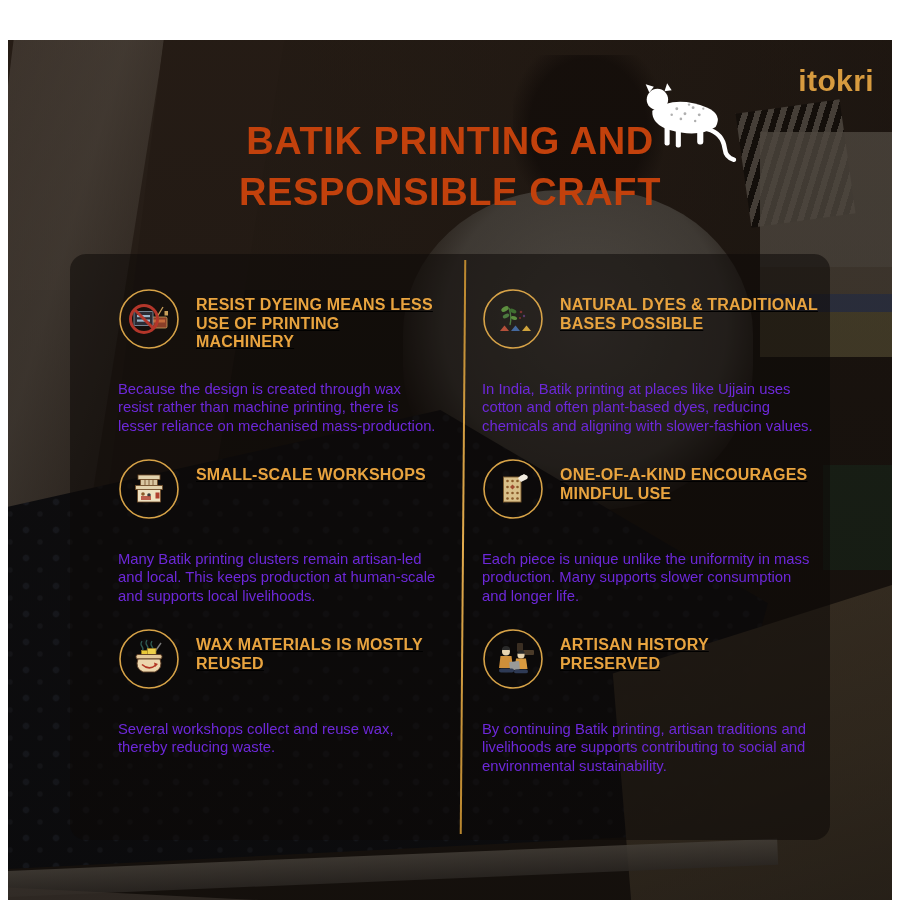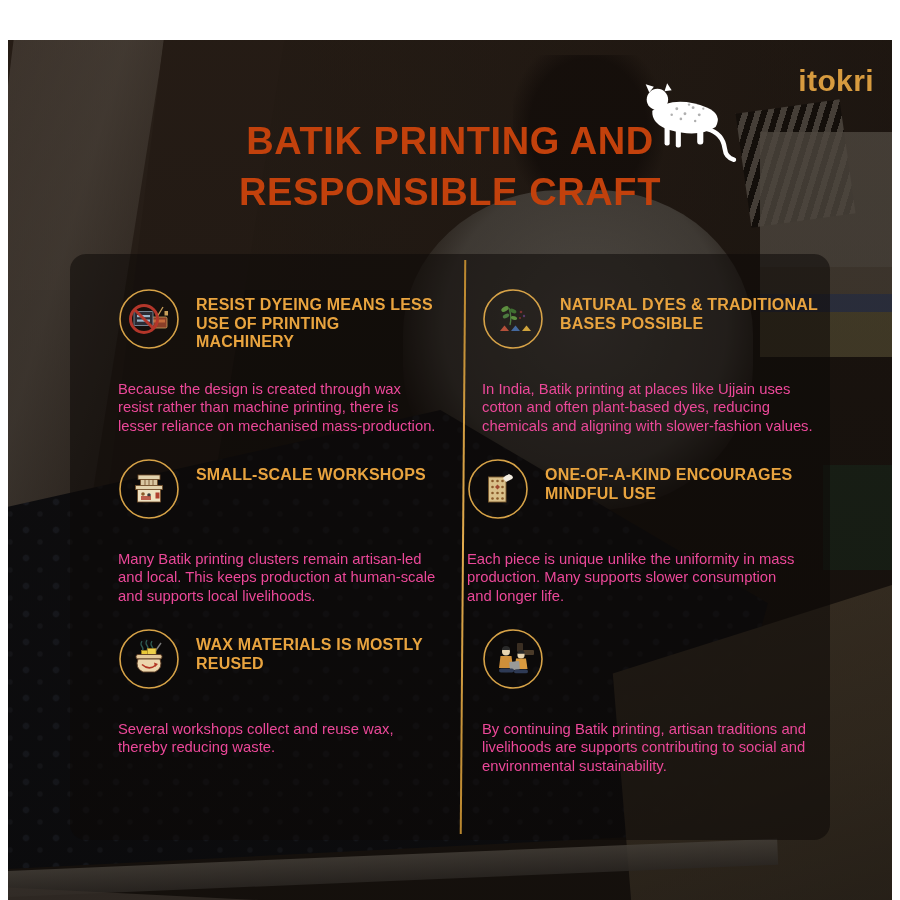--- a/index.html
+++ b/index.html
@@ -35,29 +35,29 @@
   .divider{position:absolute;left:462px;top:228px;width:2px;height:574px;
            background:linear-gradient(#b9862e,#e2ab4e 50%,#b9862e);transform:rotate(.45deg);}
   
   .title{position:absolute;left:0;right:0;top:84px;text-align:center;
          color:#c2410c;font-weight:bold;font-size:38px;line-height:1.34;letter-spacing:.6px;}
   .brand{position:absolute;top:32px;right:26px;font-size:30px;font-weight:bold;
          color:#D79B3F;letter-spacing:.4px;}
   .cat{position:absolute;left:636px;top:48px;width:102px;height:88px;}
   
   .cell{position:absolute;display:flex;flex-direction:column;}
-  .cell-head{display:flex;align-items:flex-start;min-height:78px;}
+  .cell-head{display:flex;align-items:flex-start;min-height:78px;text-decoration:underline;}
   .icon-wrap{width:62px;height:62px;flex:0 0 62px;}
   .cell h3{margin:8px 0 0 16px;font-size:16px;line-height:1.17;color:#E9A43F;
            letter-spacing:.2px;font-weight:bold;}
-  .cell p{margin:14px 0 0;font-size:14.8px;line-height:1.24;color:#ec4899;}
+  .cell p{margin:14px 0 0;font-size:14.8px;line-height:1.24;color:#6d28d9;}
   .c1{left:118px;top:256px;width:318px;} .c1 h3{max-width:245px;}
   .c2{left:482px;top:256px;width:336px;} .c2 h3{max-width:290px;}
   .c3{left:118px;top:426px;width:318px;} .c3 h3{max-width:250px;}
-  .c4{left:467px;top:426px;width:336px;} .c4 h3{max-width:290px;}
+  .c4{left:482px;top:426px;width:336px;} .c4 h3{max-width:290px;}
   .c5{left:118px;top:596px;width:318px;} .c5 h3{max-width:245px;}
   .c6{left:482px;top:596px;width:336px;} .c6 h3{max-width:200px;}
 </style>
 </head>
 <body>
 
 <div class="canvas">
 
   <div class="photo">
     <div class="layer l-wall"></div>
@@ -236,17 +236,18 @@
           <path d="M20 22 a4 4 0 0 1 8 0 z" fill="#2a2a2a"></path>
           <path d="M18.5 28 h11 l1.5 12 h-14 z" fill="#cf8f3a"></path>
           <circle cx="39" cy="27" r="3.6" fill="#e8d4b0"></circle>
           <path d="M35.5 25.8 a3.6 3.6 0 0 1 7.2 0 z" fill="#2a2a2a"></path>
           <path d="M34 30.5 h10 l1.5 10.5 h-13 z" fill="#d99a3f"></path>
           <rect x="27.5" y="33.5" width="10" height="8.5" rx="1" fill="#9a9a98" transform="rotate(-6 32 37)"></rect>
           <rect x="17" y="40.5" width="15" height="4" rx="2" fill="#2e3a55"></rect>
           <rect x="32" y="41.5" width="14" height="3.8" rx="2" fill="#2e3a55"></rect>
         </svg>
       </span>
+      <h3>ARTISAN HISTORY PRESERVED</h3>
     </div>
     <p>By continuing Batik printing, artisan traditions and livelihoods are supports contributing to social and environmental sustainability.</p>
   </div>
 
 </div>
 
 </body></html>

